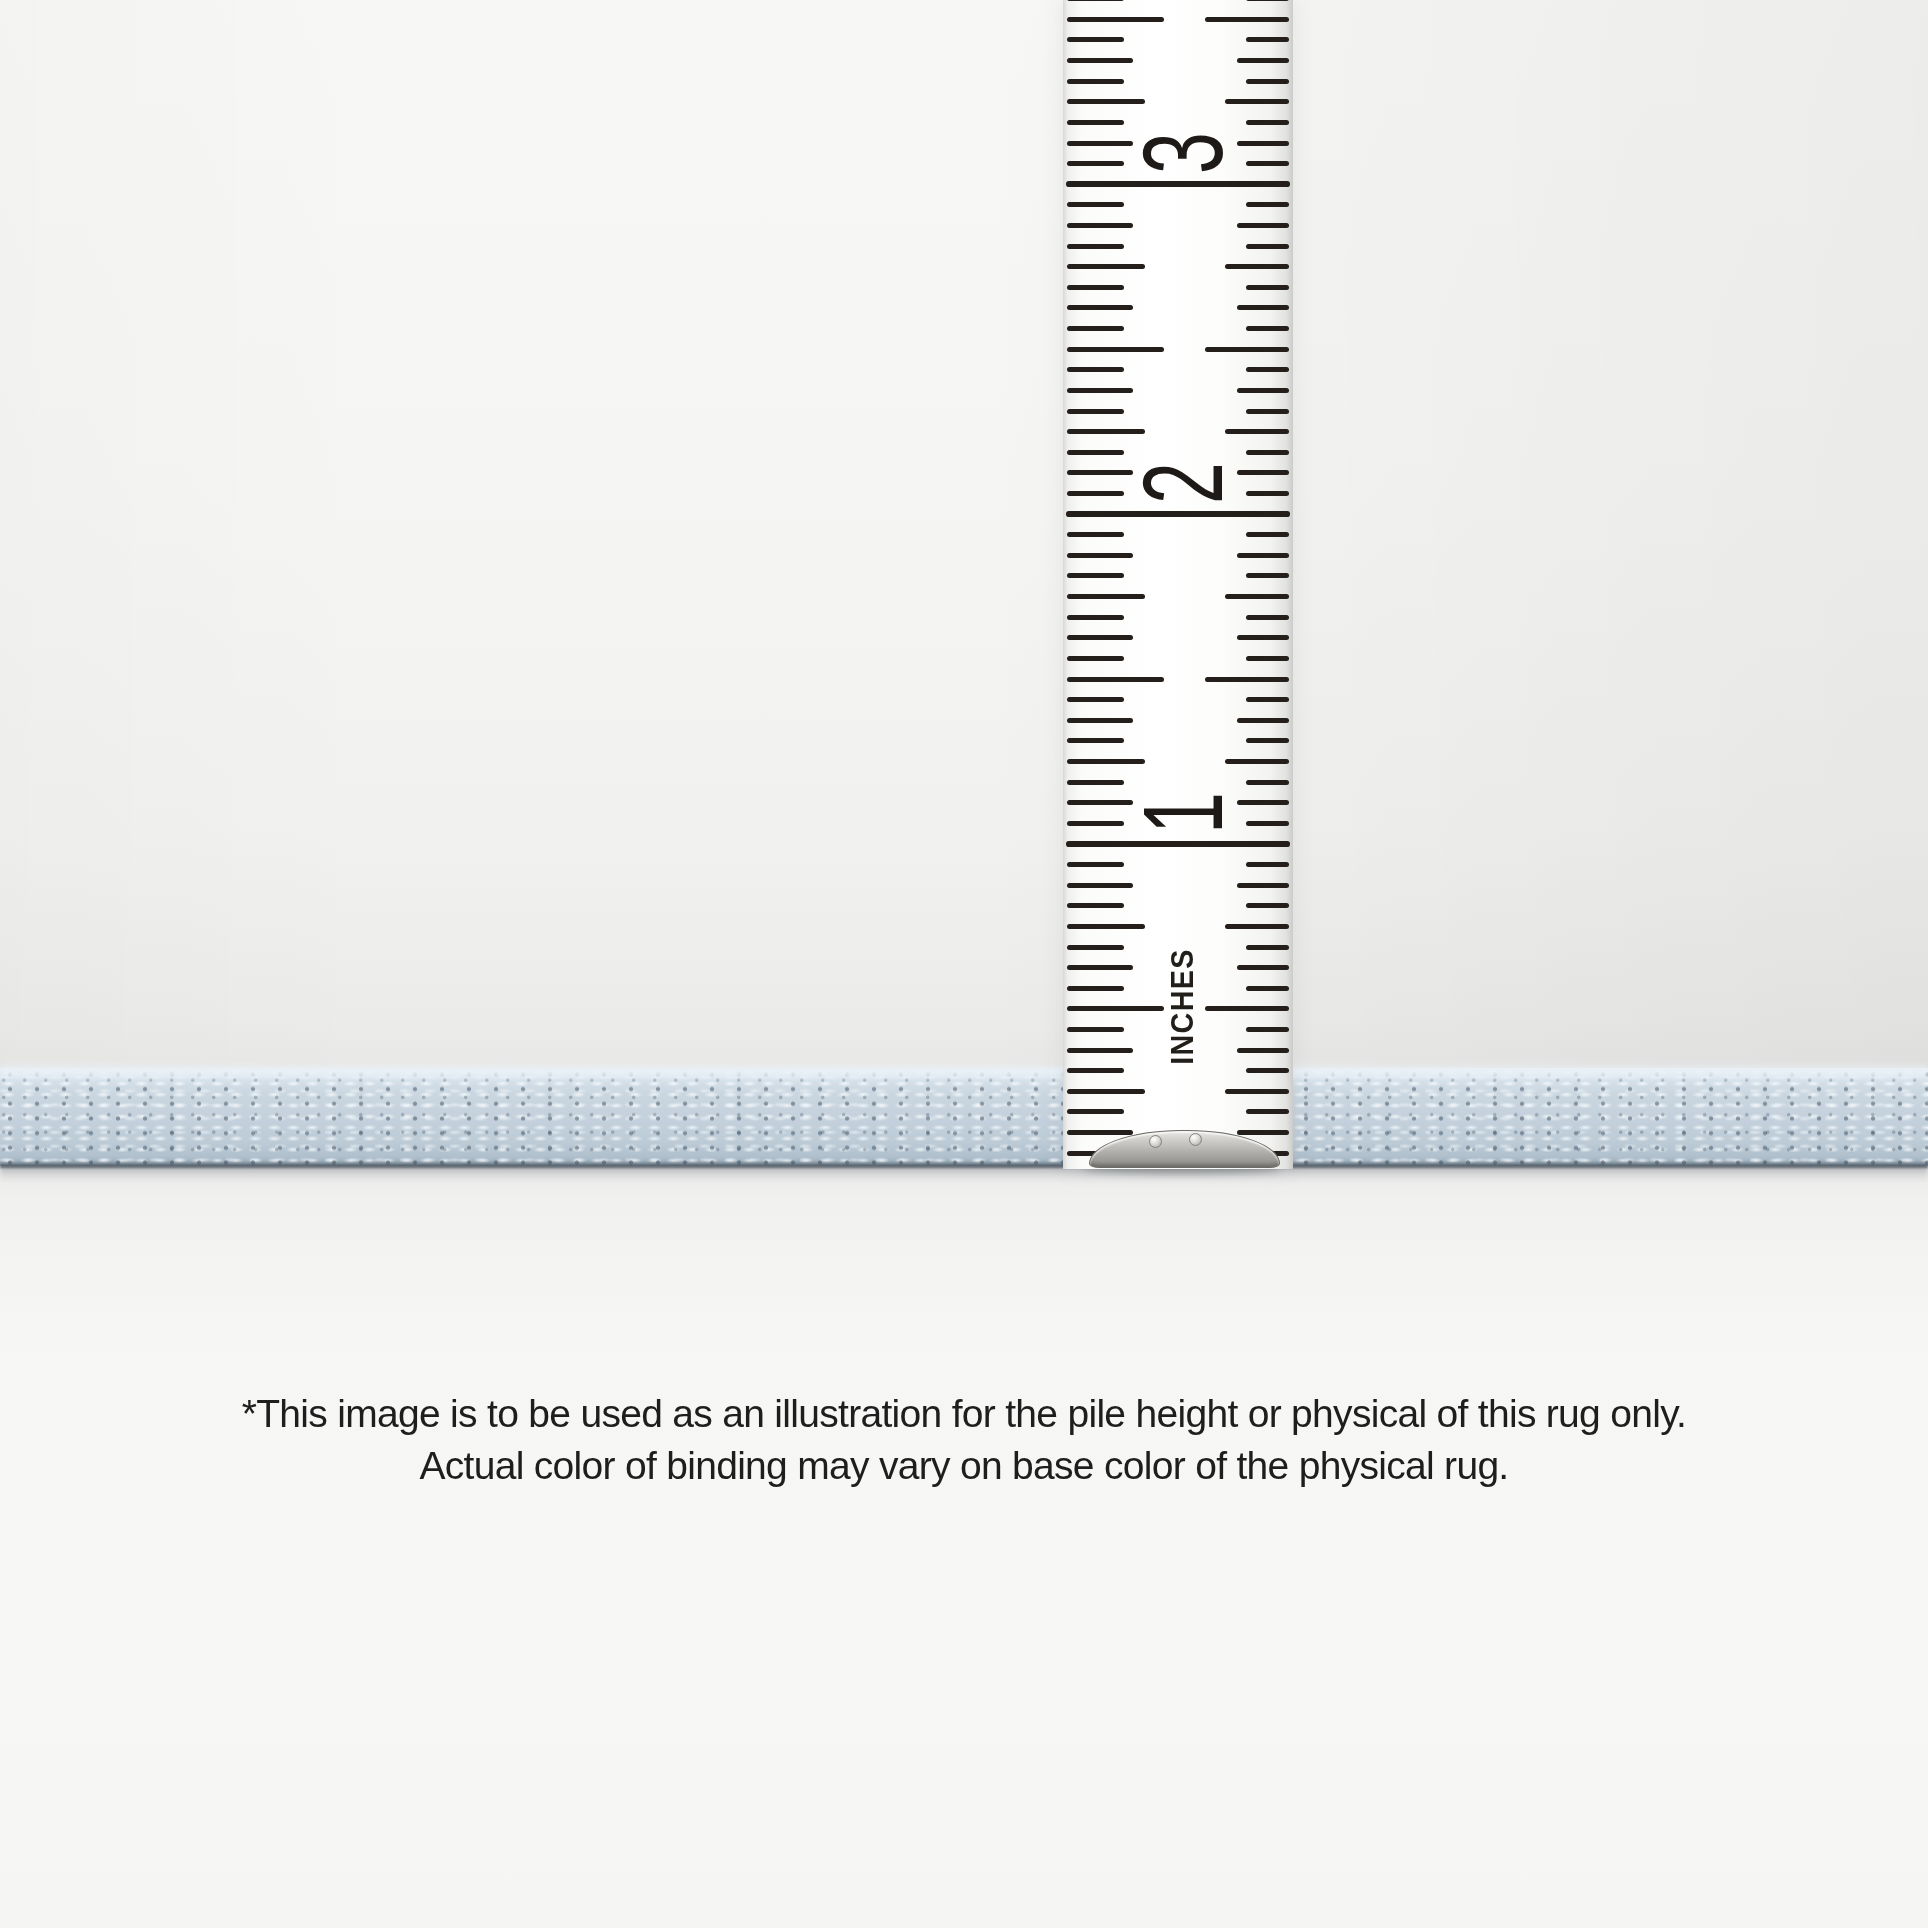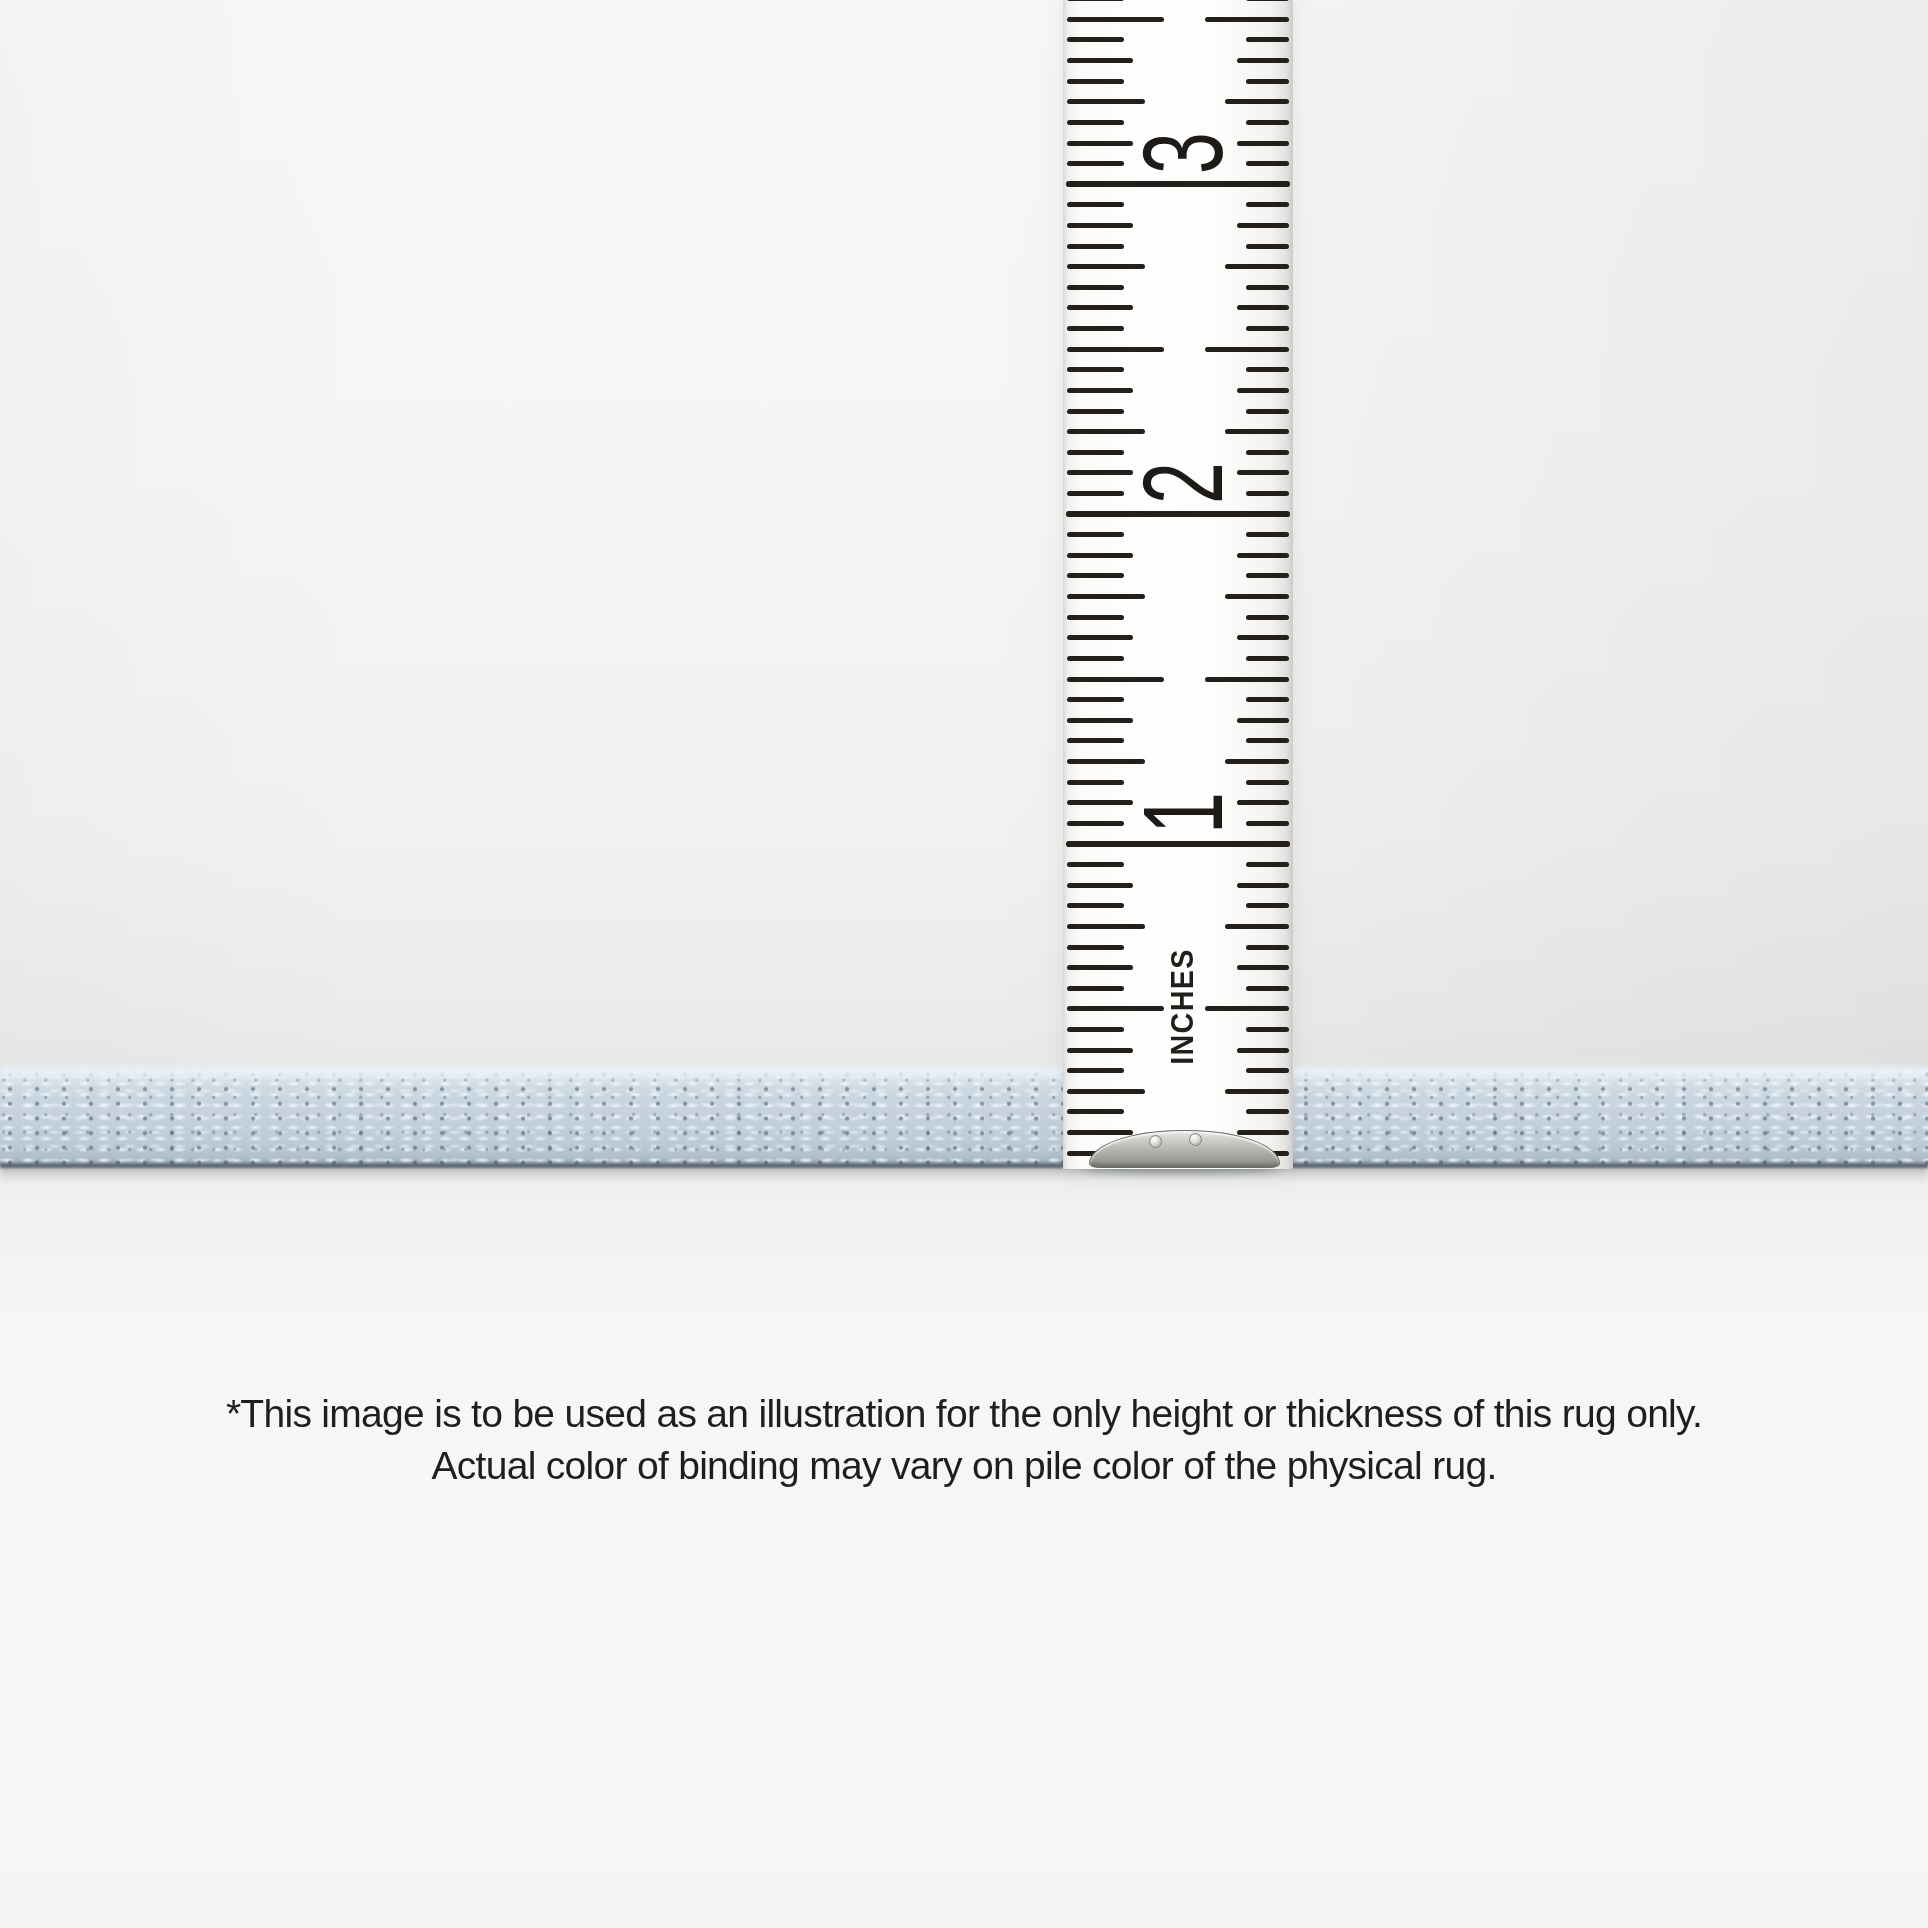--- a/index.html
+++ b/index.html
@@ -240,17 +240,17 @@
     <div class="inches-row">
       <span class="glyph">INCHES</span>
     </div>
     <div class="tab">
       <span class="rivet r1"></span>
       <span class="rivet r2"></span>
     </div>
   </div>
 
   <div class="disclaimer">
-    <div>*This image is to be used as an illustration for the only height or thickness of this rug only.</div>
-    <div>Actual color of binding may vary on pile color of the physical rug.</div>
+    <div>*This image is to be used as an illustration for the pile height or physical of this rug only.</div>
+    <div>Actual color of binding may vary on base color of the physical rug.</div>
   </div>
 </div>
 
 
 </body></html>

